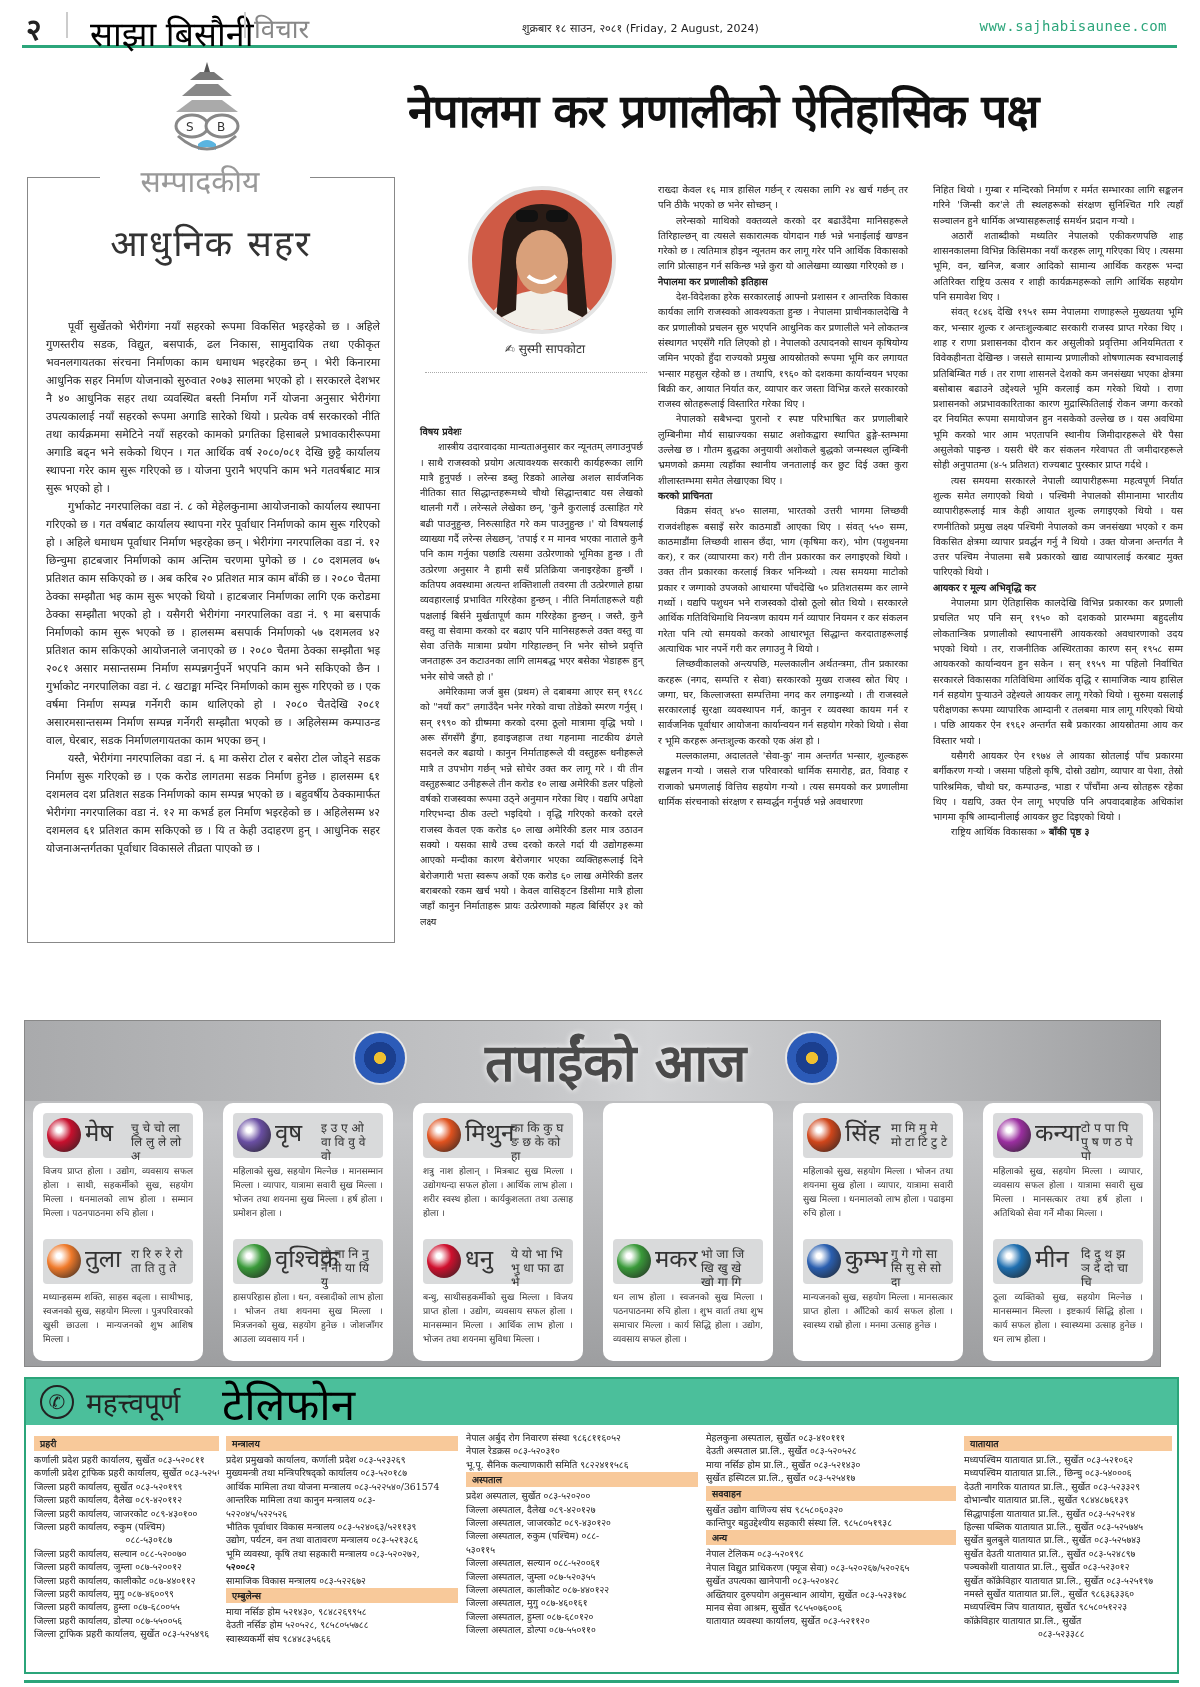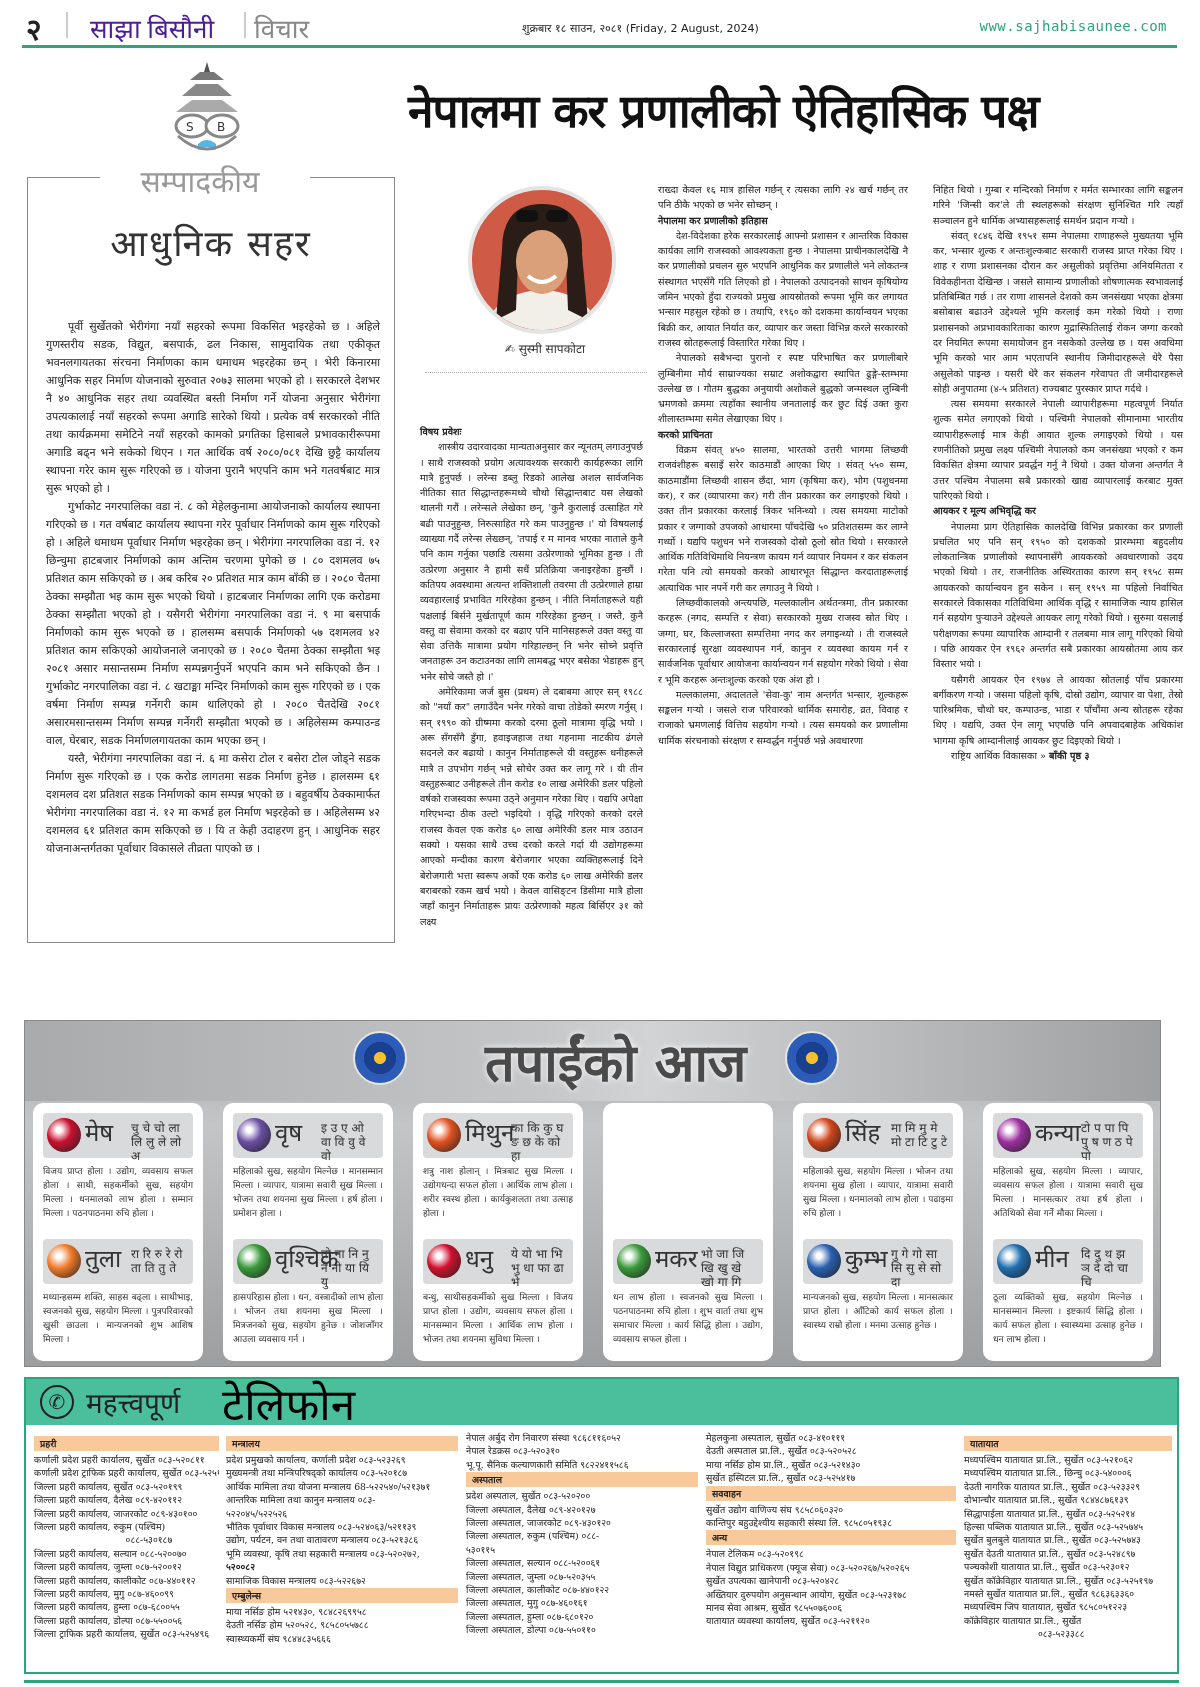--- a/index.html
+++ b/index.html
@@ -3,21 +3,21 @@
 <meta charset="utf-8">
 <style>
   * { box-sizing: border-box; margin: 0; padding: 0; }
   html, body { width: 1200px; height: 1687px; background: #fff; overflow: hidden; }
   body { font-family: "DejaVu Sans", sans-serif; color: #222; position: relative; }
 
   
   .masthead { position: absolute; left: 22px; top: 8px; width: 1155px; height: 40px; border-bottom: 3px solid #2ba57a; }
   .page-num { position: absolute; left: 4px; top: 0; font-size: 30px; font-weight: bold; color: #222; }
   .mh-sep { position: absolute; top: 4px; width: 2px; height: 26px; background: #ccc; }
-  .paper-name { position: absolute; left: 68px; top: 2px; font-size: 26px; color: #4c1d95; font-family: Liberation Serif, serif; }
+  .paper-name { position: absolute; left: 68px; top: 2px; font-size: 34px; color: #000000; font-family: Liberation Sans, sans-serif; }
   .section-name { position: absolute; left: 232px; top: 2px; font-size: 26px; color: #888; font-family: "DejaVu Serif", serif; }
   .date-line { position: absolute; left: 500px; top: 12px; font-size: 11px; color: #222; }
   .site-url { position: absolute; right: 10px; top: 10px; font-size: 14px; color: #2ba57a; font-family: "DejaVu Sans Mono", monospace; letter-spacing: 0.5px; }
 
   
   .logo { position: absolute; left: 172px; top: 62px; width: 70px; height: 95px; }
 
   
   .editorial-box { position: absolute; left: 27px; top: 177px; width: 368px; height: 766px; border: 1px solid #888; border-top: none; }
   .editorial-top-line { position: absolute; top: 0; height: 1px; background: #888; }
@@ -120,30 +120,32 @@
 </div>
 <div class="author-divider"></div>
 
 <div class="article-col col1" id="col1">
     <p class="subhead">विषय प्रवेशः</p>
     <p>शास्त्रीय उदारवादका मान्यताअनुसार कर न्यूनतम् लगाउनुपर्छ । साथै राजस्वको प्रयोग अत्यावश्यक सरकारी कार्यहरूका लागि मात्रै हुनुपर्छ । लरेन्स डब्लु रिडको आलेख अशल सार्वजनिक नीतिका सात सिद्धान्तहरूमध्ये चौथो सिद्धान्तबाट यस लेखको थालनी गरौं । लरेन्सले लेखेका छन्, 'कुनै कुरालाई उत्साहित गरे बढी पाउनुहुन्छ, निरुत्साहित गरे कम पाउनुहुन्छ ।' यो विषयलाई व्याख्या गर्दै लरेन्स लेख्छन्, 'तपाई र म मानव भएका नाताले कुनै पनि काम गर्नुका पछाडि त्यसमा उत्प्रेरणाको भूमिका हुन्छ । ती उत्प्रेरणा अनुसार नै हामी सधैं प्रतिक्रिया जनाइरहेका हुन्छौं । कतिपय अवस्थामा अत्यन्त शक्तिशाली तवरमा ती उत्प्रेरणाले हाम्रा व्यवहारलाई प्रभावित गरिरहेका हुन्छन् । नीति निर्माताहरूले यही पक्षलाई बिर्सने मुर्खतापूर्ण काम गरिरहेका हुन्छन् । जस्तै, कुनै वस्तु वा सेवामा करको दर बढाए पनि मानिसहरूले उक्त वस्तु वा सेवा उत्तिकै मात्रामा प्रयोग गरिहाल्छन् नि भनेर सोच्ने प्रवृत्ति जनताहरू उन कटाउनका लागि लामबद्ध भएर बसेका भेडाहरू हुन् भनेर सोचे जस्तै हो ।'</p>
     <p>अमेरिकामा जर्ज बुस (प्रथम) ले दबाबमा आएर सन् १९८८ को "नयाँ कर" लगाउँदैन भनेर गरेको वाचा तोडेको स्मरण गर्नुस् । सन् १९९० को ग्रीष्ममा करको दरमा ठूलो मात्रामा वृद्धि भयो । अरू सँगसँगै डुँगा, हवाइजहाज तथा गहनामा नाटकीय ढंगले सदनले कर बढायो । कानुन निर्माताहरूले यी वस्तुहरू धनीहरूले मात्रै त उपभोग गर्छन् भन्ने सोचेर उक्त कर लागू गरे । यी तीन वस्तुहरूबाट उनीहरूले तीन करोड १० लाख अमेरिकी डलर पहिलो वर्षको राजस्वका रूपमा उठ्ने अनुमान गरेका थिए । यद्यपि अपेक्षा गरिएभन्दा ठीक उल्टो भइदियो । वृद्धि गरिएको करको दरले राजस्व केवल एक करोड ६० लाख अमेरिकी डलर मात्र उठाउन सक्यो । यसका साथै उच्च दरको करले गर्दा यी उद्योगहरूमा आएको मन्दीका कारण बेरोजगार भएका व्यक्तिहरूलाई दिने बेरोजगारी भत्ता स्वरूप अर्को एक करोड ६० लाख अमेरिकी डलर बराबरको रकम खर्च भयो । केवल वासिङ्टन डिसीमा मात्रै होला जहाँ कानुन निर्माताहरू प्रायः उत्प्रेरणाको महत्व बिर्सिएर ३१ को लक्ष्य</p>
   </div>
 <div class="article-col col2" id="col2">
     <p style="text-indent: 0px;">राख्दा केवल १६ मात्र हासिल गर्छन् र त्यसका लागि २४ खर्च गर्छन् तर पनि ठीकै भएको छ भनेर सोच्छन् ।</p>
+    <p>लरेन्सको माथिको वक्तव्यले करको दर बढाउँदैमा मानिसहरूले तिरिहाल्छन् वा त्यसले सकारात्मक योगदान गर्छ भन्ने भनाईलाई खण्डन गरेको छ । त्यतिमात्र होइन न्यूनतम कर लागू गरेर पनि आर्थिक विकासको लागि प्रोत्साहन गर्न सकिन्छ भन्ने कुरा यो आलेखमा व्याख्या गरिएको छ ।</p>
     <p class="subhead">नेपालमा कर प्रणालीको इतिहास</p>
     <p>देश-विदेशका हरेक सरकारलाई आफ्नो प्रशासन र आन्तरिक विकास कार्यका लागि राजस्वको आवश्यकता हुन्छ । नेपालमा प्राचीनकालदेखि नै कर प्रणालीको प्रचलन सुरु भएपनि आधुनिक कर प्रणालीले भने लोकतन्त्र संस्थागत भएसँगै गति लिएको हो । नेपालको उत्पादनको साधन कृषियोग्य जमिन भएको हुँदा राज्यको प्रमुख आयस्रोतको रूपमा भूमि कर लगायत भन्सार महसुल रहेको छ । तथापि, १९६० को दशकमा कार्यान्वयन भएका बिक्री कर, आयात निर्यात कर, व्यापार कर जस्ता विभिन्न करले सरकारको राजस्व स्रोतहरूलाई विस्तारित गरेका थिए ।</p>
     <p>नेपालको सबैभन्दा पुरानो र स्पष्ट परिभाषित कर प्रणालीबारे लुम्बिनीमा मौर्य साम्राज्यका सम्राट अशोकद्वारा स्थापित ढुङ्गे-स्तम्भमा उल्लेख छ । गौतम बुद्धका अनुयायी अशोकले बुद्धको जन्मस्थल लुम्बिनी भ्रमणको क्रममा त्यहाँका स्थानीय जनतालाई कर छुट दिई उक्त कुरा शीलास्तम्भमा समेत लेखाएका थिए ।</p>
     <p class="subhead">करको प्राचिनता</p>
     <p>विक्रम संवत् ४५० सालमा, भारतको उत्तरी भागमा लिच्छवी राजवंशीहरू बसाइँ सरेर काठमाडौं आएका थिए । संवत् ५५० सम्म, काठमाडौंमा लिच्छवी शासन छँदा, भाग (कृषिमा कर), भोग (पशुधनमा कर), र कर (व्यापारमा कर) गरी तीन प्रकारका कर लगाइएको थियो । उक्त तीन प्रकारका करलाई त्रिकर भनिन्थ्यो । त्यस समयमा माटोको प्रकार र जग्गाको उपजको आधारमा पाँचदेखि ५० प्रतिशतसम्म कर लाग्ने गर्थ्यो । यद्यपि पशुधन भने राजस्वको दोस्रो ठूलो स्रोत थियो । सरकारले आर्थिक गतिविधिमाथि नियन्त्रण कायम गर्न व्यापार नियमन र कर संकलन गरेता पनि त्यो समयको करको आधारभूत सिद्धान्त करदाताहरूलाई अत्याधिक भार नपर्ने गरी कर लगाउनु नै थियो ।</p>
     <p>लिच्छवीकालको अन्त्यपछि, मल्लकालीन अर्थतन्त्रमा, तीन प्रकारका करहरू (नगद, सम्पत्ति र सेवा) सरकारको मुख्य राजस्व स्रोत थिए । जग्गा, घर, किल्लाजस्ता सम्पत्तिमा नगद कर लगाइन्थ्यो । ती राजस्वले सरकारलाई सुरक्षा व्यवस्थापन गर्न, कानुन र व्यवस्था कायम गर्न र सार्वजनिक पूर्वाधार आयोजना कार्यान्वयन गर्न सहयोग गरेको थियो । सेवा र भूमि करहरू अन्तःशुल्क करको एक अंश हो ।</p>
     <p>मल्लकालमा, अदालतले 'सेवा-कु' नाम अन्तर्गत भन्सार, शुल्कहरू सङ्कलन गऱ्यो । जसले राज परिवारको धार्मिक समारोह, व्रत, विवाह र राजाको भ्रमणलाई वित्तिय सहयोग गर्‍यो । त्यस समयको कर प्रणालीमा धार्मिक संरचनाको संरक्षण र सम्वर्द्धन गर्नुपर्छ भन्ने अवधारणा</p>
   </div>
 <div class="article-col col3" id="col3">
     <p style="text-indent: 0px;">निहित थियो । गुम्बा र मन्दिरको निर्माण र मर्मत सम्भारका लागि सङ्कलन गरिने 'जिन्सी कर'ले ती स्थलहरूको संरक्षण सुनिश्चित गरि त्यहाँ सञ्चालन हुने धार्मिक अभ्यासहरूलाई समर्थन प्रदान गर्‍यो ।</p>
+    <p>अठारौं शताब्दीको मध्यतिर नेपालको एकीकरणपछि शाह शासनकालमा विभिन्न किसिमका नयाँ करहरू लागू गरिएका थिए । त्यसमा भूमि, वन, खनिज, बजार आदिको सामान्य आर्थिक करहरू भन्दा अतिरिक्त राष्ट्रिय उत्सव र शाही कार्यक्रमहरूको लागि आर्थिक सहयोग पनि समावेश थिए ।</p>
     <p>संवत् १८४६ देखि १९५१ सम्म नेपालमा राणाहरूले मुख्यतया भूमि कर, भन्सार शुल्क र अन्तःशुल्कबाट सरकारी राजस्व प्राप्त गरेका थिए । शाह र राणा प्रशासनका दौरान कर असुलीको प्रवृत्तिमा अनियमितता र विवेकहीनता देखिन्छ । जसले सामान्य प्रणालीको शोषणात्मक स्वभावलाई प्रतिबिम्बित गर्छ । तर राणा शासनले देशको कम जनसंख्या भएका क्षेत्रमा बसोबास बढाउने उद्देश्यले भूमि करलाई कम गरेको थियो । राणा प्रशासनको अप्रभावकारिताका कारण मुद्रास्फितिलाई रोकन जग्गा करको दर नियमित रूपमा समायोजन हुन नसकेको उल्लेख छ । यस अवधिमा भूमि करको भार आम भएतापनि स्थानीय जिमीदारहरूले धेरै पैसा असुलेको पाइन्छ । यसरी धेरै कर संकलन गरेवापत ती जमीदारहरूले सोही अनुपातमा (४-५ प्रतिशत) राज्यबाट पुरस्कार प्राप्त गर्दथे ।</p>
     <p>त्यस समयमा सरकारले नेपाली व्यापारीहरूमा महत्वपूर्ण निर्यात शुल्क समेत लगाएको थियो । पश्चिमी नेपालको सीमानामा भारतीय व्यापारीहरूलाई मात्र केही आयात शुल्क लगाइएको थियो । यस रणनीतिको प्रमुख लक्ष्य पश्चिमी नेपालको कम जनसंख्या भएको र कम विकसित क्षेत्रमा व्यापार प्रवर्द्धन गर्नु नै थियो । उक्त योजना अन्तर्गत नै उत्तर पश्चिम नेपालमा सबै प्रकारको खाद्य व्यापारलाई करबाट मुक्त पारिएको थियो ।</p>
     <p class="subhead">आयकर र मूल्य अभिवृद्धि कर</p>
     <p>नेपालमा प्राग ऐतिहासिक कालदेखि विभिन्न प्रकारका कर प्रणाली प्रचलित भए पनि सन् १९५० को दशकको प्रारम्भमा बहुदलीय लोकतान्त्रिक प्रणालीको स्थापनासँगै आयकरको अवधारणाको उदय भएको थियो । तर, राजनीतिक अस्थिरताका कारण सन् १९५८ सम्म आयकरको कार्यान्वयन हुन सकेन । सन् १९५९ मा पहिलो निर्वाचित सरकारले विकासका गतिविधिमा आर्थिक वृद्धि र सामाजिक न्याय हासिल गर्न सहयोग पुऱ्याउने उद्देश्यले आयकर लागू गरेको थियो । सुरुमा यसलाई परीक्षणका रूपमा व्यापारिक आम्दानी र तलबमा मात्र लागू गरिएको थियो । पछि आयकर ऐन १९६२ अन्तर्गत सबै प्रकारका आयस्रोतमा आय कर विस्तार भयो ।</p>
     <p>यसैगरी आयकर ऐन १९७४ ले आयका स्रोतलाई पाँच प्रकारमा बर्गीकरण गऱ्यो । जसमा पहिलो कृषि, दोस्रो उद्योग, व्यापार वा पेशा, तेस्रो पारिश्रमिक, चौथो घर, कम्पाउन्ड, भाडा र पाँचौंमा अन्य स्रोतहरू रहेका थिए । यद्यपि, उक्त ऐन लागू भएपछि पनि अपवादबाहेक अधिकांश भागमा कृषि आम्दानीलाई आयकर छुट दिइएको थियो ।</p>
     <p>राष्ट्रिय आर्थिक विकासका<span>  » </span><span class="continue">बाँकी पृष्ठ ३</span></p>
   </div>
 
 <div class="horo">
   <div class="horo-banner">
@@ -276,21 +278,21 @@
         <div class="tel-item" style="white-space: pre;">जिल्ला प्रहरी कार्यालय, कालीकोट ०८७-४४०११२</div>
         <div class="tel-item" style="white-space: pre;">जिल्ला प्रहरी कार्यालय, मुगु ०८७-४६००९९</div>
         <div class="tel-item" style="white-space: pre;">जिल्ला प्रहरी कार्यालय, हुम्ला ०८७-६८००५५</div>
         <div class="tel-item" style="white-space: pre;">जिल्ला प्रहरी कार्यालय, डोल्पा ०८७-५५००५६</div>
         <div class="tel-item" style="white-space: pre;">जिल्ला ट्राफिक प्रहरी कार्यालय, सुर्खेत ०८३-५२५४९६</div>
       </div>
       <div class="tel-col" style="left: 200px; width: 232px;">
         <div class="tel-cat">मन्त्रालय</div>
         <div class="tel-item" style="white-space: pre;">प्रदेश प्रमुखको कार्यालय, कर्णाली प्रदेश ०८३-५२३२६९</div>
         <div class="tel-item" style="white-space: pre;">मुख्यमन्त्री तथा मन्त्रिपरिषद्को कार्यालय ०८३-५२०१८७</div>
-        <div class="tel-item" style="white-space: pre;">आर्थिक मामिला तथा योजना मन्त्रालय 68-५२२५४०/५२१३७१</div>
+        <div class="tel-item" style="white-space: pre;">आर्थिक मामिला तथा योजना मन्त्रालय ०८३-५२२५४०/361574</div>
         <div class="tel-item" style="white-space: pre;">आन्तरिक मामिला तथा कानुन मन्त्रालय ०८३-</div>
         <div class="tel-item" style="white-space: pre;">५२२०४५/५२२५२६</div>
         <div class="tel-item" style="white-space: pre;">भौतिक पूर्वाधार विकास मन्त्रालय ०८३-५२४०६३/५२११३९</div>
         <div class="tel-item" style="white-space: pre;">उद्योग, पर्यटन, वन तथा वातावरण मन्त्रालय ०८३-५२१३८६</div>
         <div class="tel-item" style="white-space: pre;">भूमि व्यवस्था, कृषि तथा सहकारी मन्त्रालय ०८३-५२०२७२,</div>
         <div class="tel-item" style="white-space: pre; font-weight: bold;">५२००८२</div>
         <div class="tel-item" style="white-space: pre;">सामाजिक विकास मन्त्रालय ०८३-५२२६७२</div>
         <div class="tel-cat">एम्बुलेन्स</div>
         <div class="tel-item" style="white-space: pre;">माया नर्सिङ होम ५२१४३०, ९८४८२६९९५८</div>
         <div class="tel-item" style="white-space: pre;">देउती नर्सिङ होम ५२०५२८, ९८५८०५५७८८</div>

